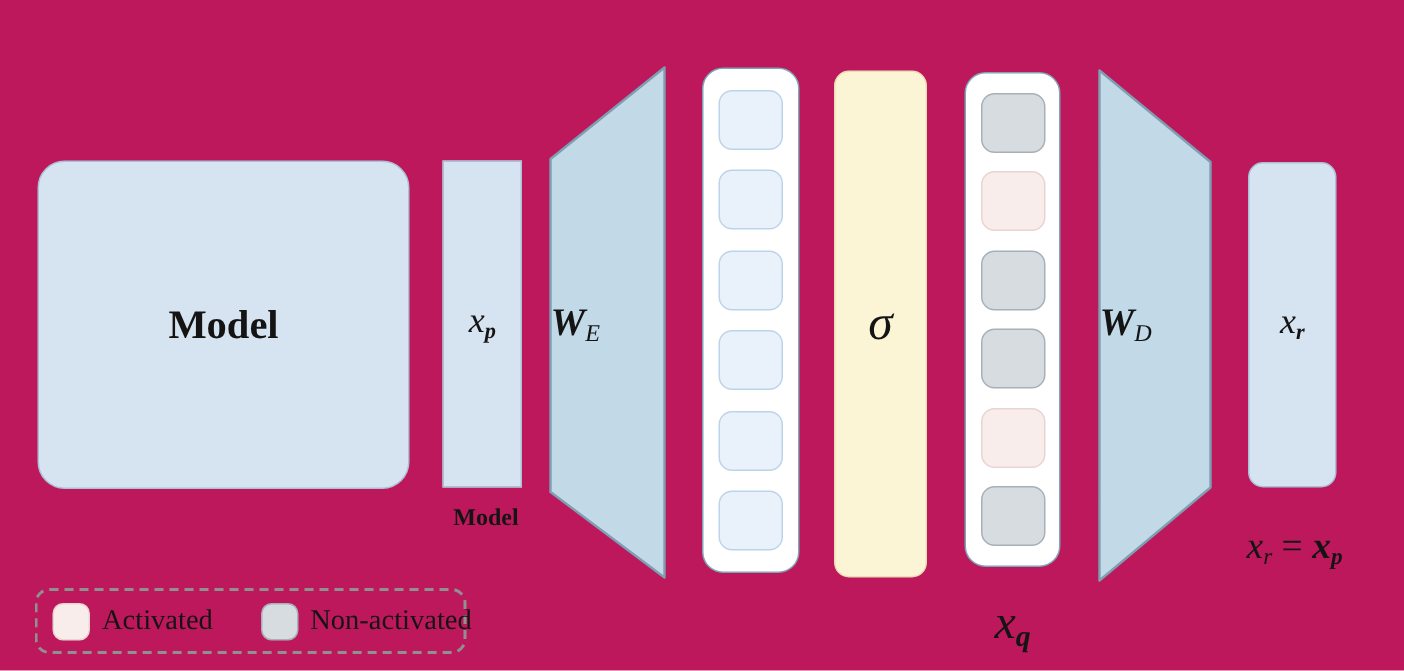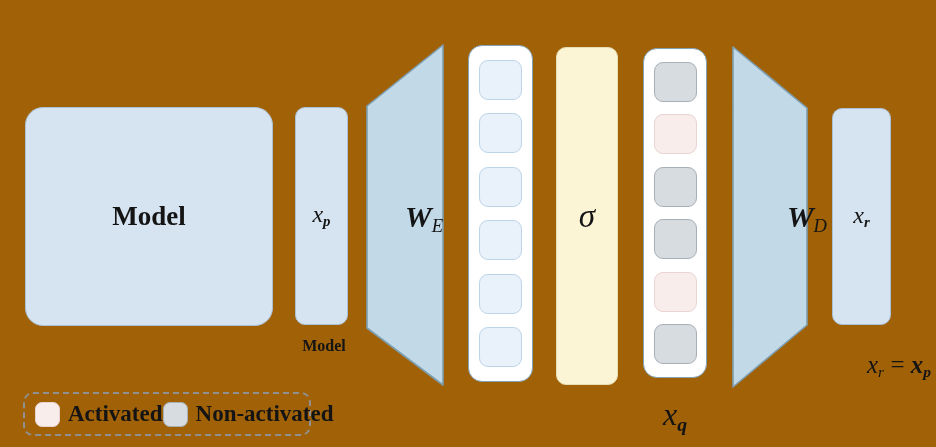--- a/index.html
+++ b/index.html
@@ -1,36 +1,36 @@
 <!DOCTYPE html>
 <html style="--text: #141414; --block_fill: #d6e3f0; --block_border: #aac0d6; --trap_fill: #c2d9e8; --trap_border: #7d9fb2; --container_border: #7fa3b8; --cell_pre_fill: #e9f2fb; --cell_pre_border: #bcd4ea; --cell_activated_fill: #f9edeb; --cell_activated_border: #e8d4d2; --cell_nonactivated_fill: #d7dce0; --cell_nonactivated_border: #a8b0b7; --sigma_fill: #fbf4d5; --sigma_border: #e7deb6; --legend_border: #909090;"><head>
 <meta charset="utf-8">
 <style>
   html, body { margin: 0; padding: 0; background: #ffffff; }
   .canvas {
     position: relative;
     width: 936px;
     height: 447px;
-    background: #a16207;
+    background: #be185d;
     font-family: "Liberation Serif", "DejaVu Serif", serif;
     color: var(--text, #141414);
     overflow: hidden;
   }
   .abs { position: absolute; box-sizing: border-box; }
 
   
   .block {
     background: var(--block_fill);
     border: 1.5px solid var(--block_border);
     display: flex;
     align-items: center;
     justify-content: center;
   }
   .model-box { left: 25px; top: 107px; width: 248px; height: 219px; border-radius: 18px; }
-  .xp-col   { left: 295px; top: 107px; width: 53px;  height: 218px; border-radius: 10px; }
+  .xp-col   { left: 295px; top: 107px; width: 53px;  height: 218px; border-radius: 0; }
   .xr-col   { left: 832px; top: 108px; width: 59px;  height: 217px; border-radius: 10px; }
 
   .sigma-col {
     left: 556px; top: 47px; width: 62px; height: 338px; border-radius: 10px;
     background: var(--sigma_fill);
     border: 1.5px solid var(--sigma_border);
     display: flex; align-items: center; justify-content: center;
   }
 
   
@@ -53,45 +53,45 @@
 
   
   .math { font-family: "Liberation Serif", "DejaVu Serif", serif; white-space: nowrap; }
   .mi { font-style: italic; }
   .b  { font-weight: bold; }
   .up { font-style: normal; }
   .msub { font-size: 0.62em; font-style: italic; vertical-align: -0.28em; }
 
   .model-label { font-size: 27px; font-weight: bold; }
   .col-label   { font-size: 24px; }
-  .trap-label  { font-size: 30px; text-align: right; }
+  .trap-label  { font-size: 26px; text-align: left; }
   .sigma-label { font-size: 33px; font-style: italic; }
 
   .we-label { left: 367px; top: 200px; width: 76px; }
   .wd-label { left: 733px; top: 200px; width: 94px; }
 
   .caption {
     font-size: 16px; font-weight: bold; text-align: center; line-height: 1.25;
   }
   .model-rep-label { left: 243px; top: 336px; width: 162px; }
   .xq-label { left: 643px; top: 396px; width: 64px; text-align: center; font-size: 32px; }
-  .equation { left: 795px; top: 351px; width: 136px; text-align: right; font-size: 25px; }
+  .equation { left: 795px; top: 351px; width: 136px; text-align: center; font-size: 25px; }
 
   
   .legend {
     left: 23px; top: 392px; width: 288px; height: 44px;
     border: 2px dashed var(--legend_border);
     border-radius: 10px;
     display: flex; align-items: center;
     padding-left: 10px;
   }
   .legend .swatch { width: 25px; height: 25px; border-radius: 7px; flex: 0 0 auto; }
-  .legend-label { font-size: 23px; margin-left: 8px; white-space: nowrap; font-weight: bold; }
+  .legend-label { font-size: 19px; margin-left: 8px; white-space: nowrap; }
   .legend-item { display: flex; align-items: center; }
-  .legend-item + .legend-item { }
+  .legend-item + .legend-item { margin-left: 32px; }
 
   svg.traps { position: absolute; left: 0; top: 0; pointer-events: none; }
 </style>
 </head>
 <body>
 
 <div class="canvas">
 
   <svg class="traps" width="936" height="447" viewBox="0 0 936 447">
     <polygon points="367,106 443,45 443,385 367,328" stroke-width="1.6" stroke-linejoin="round" fill="#c2d9e8" stroke="#7d9fb2"></polygon>

